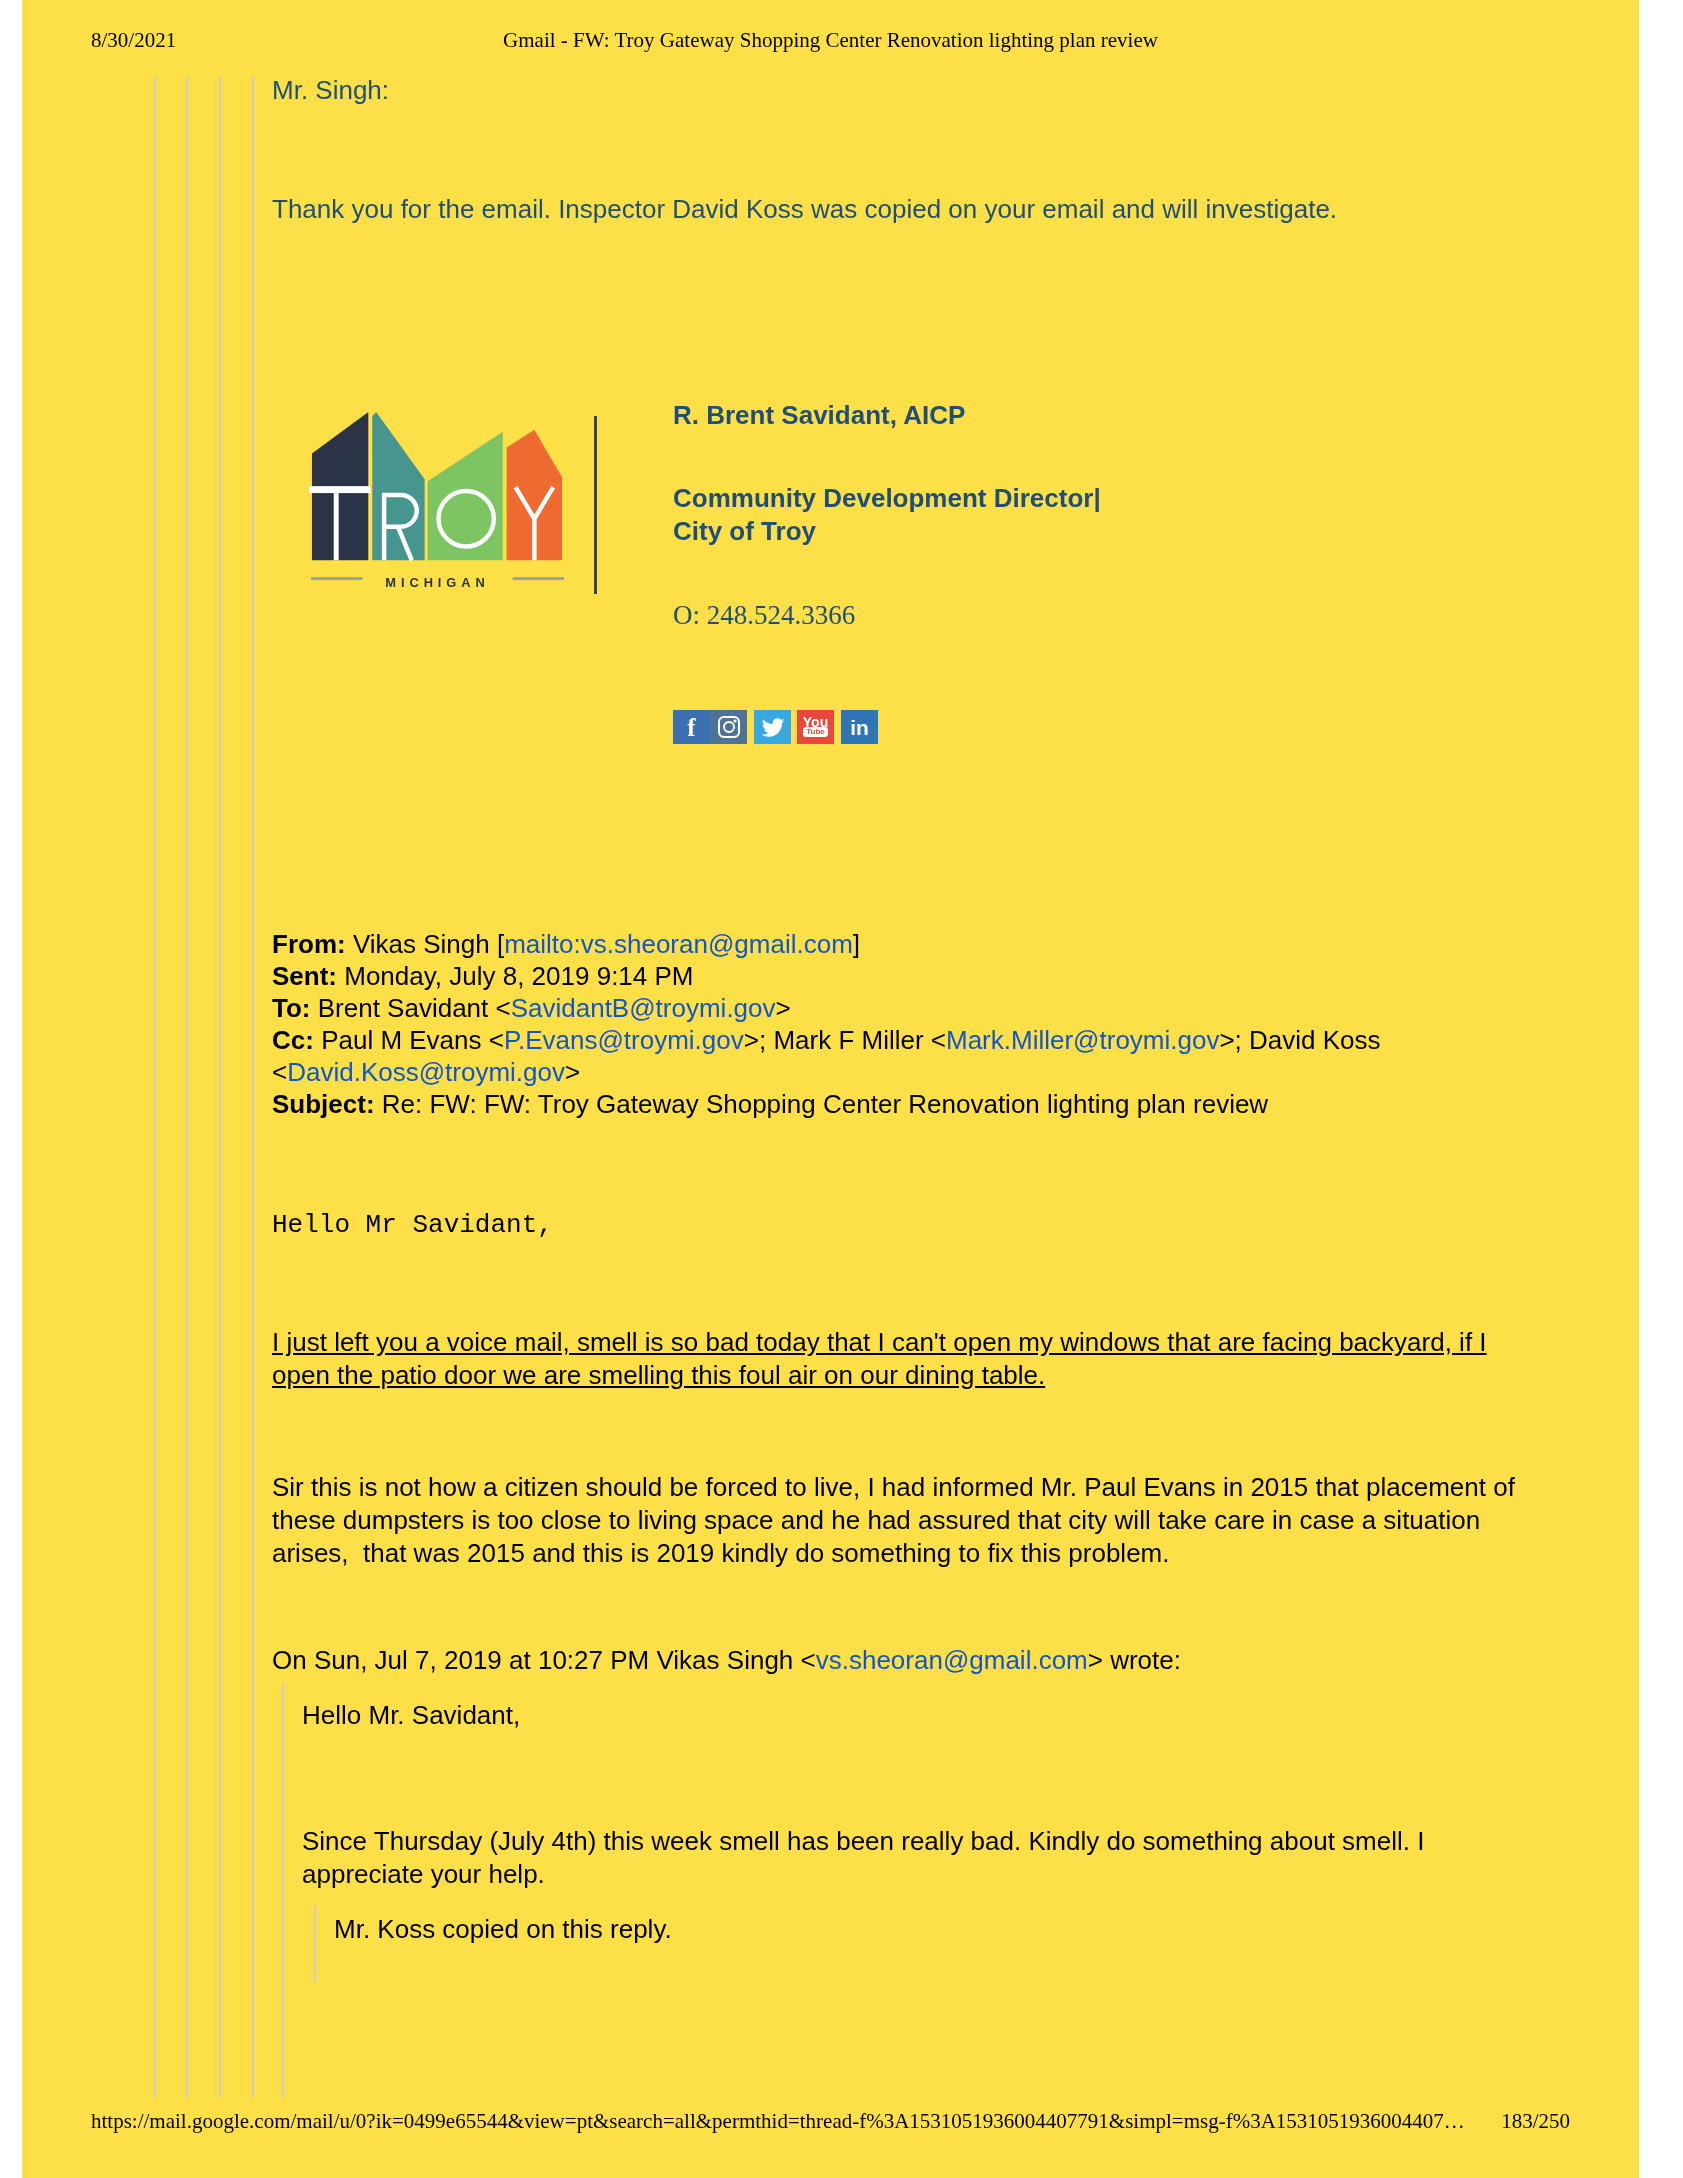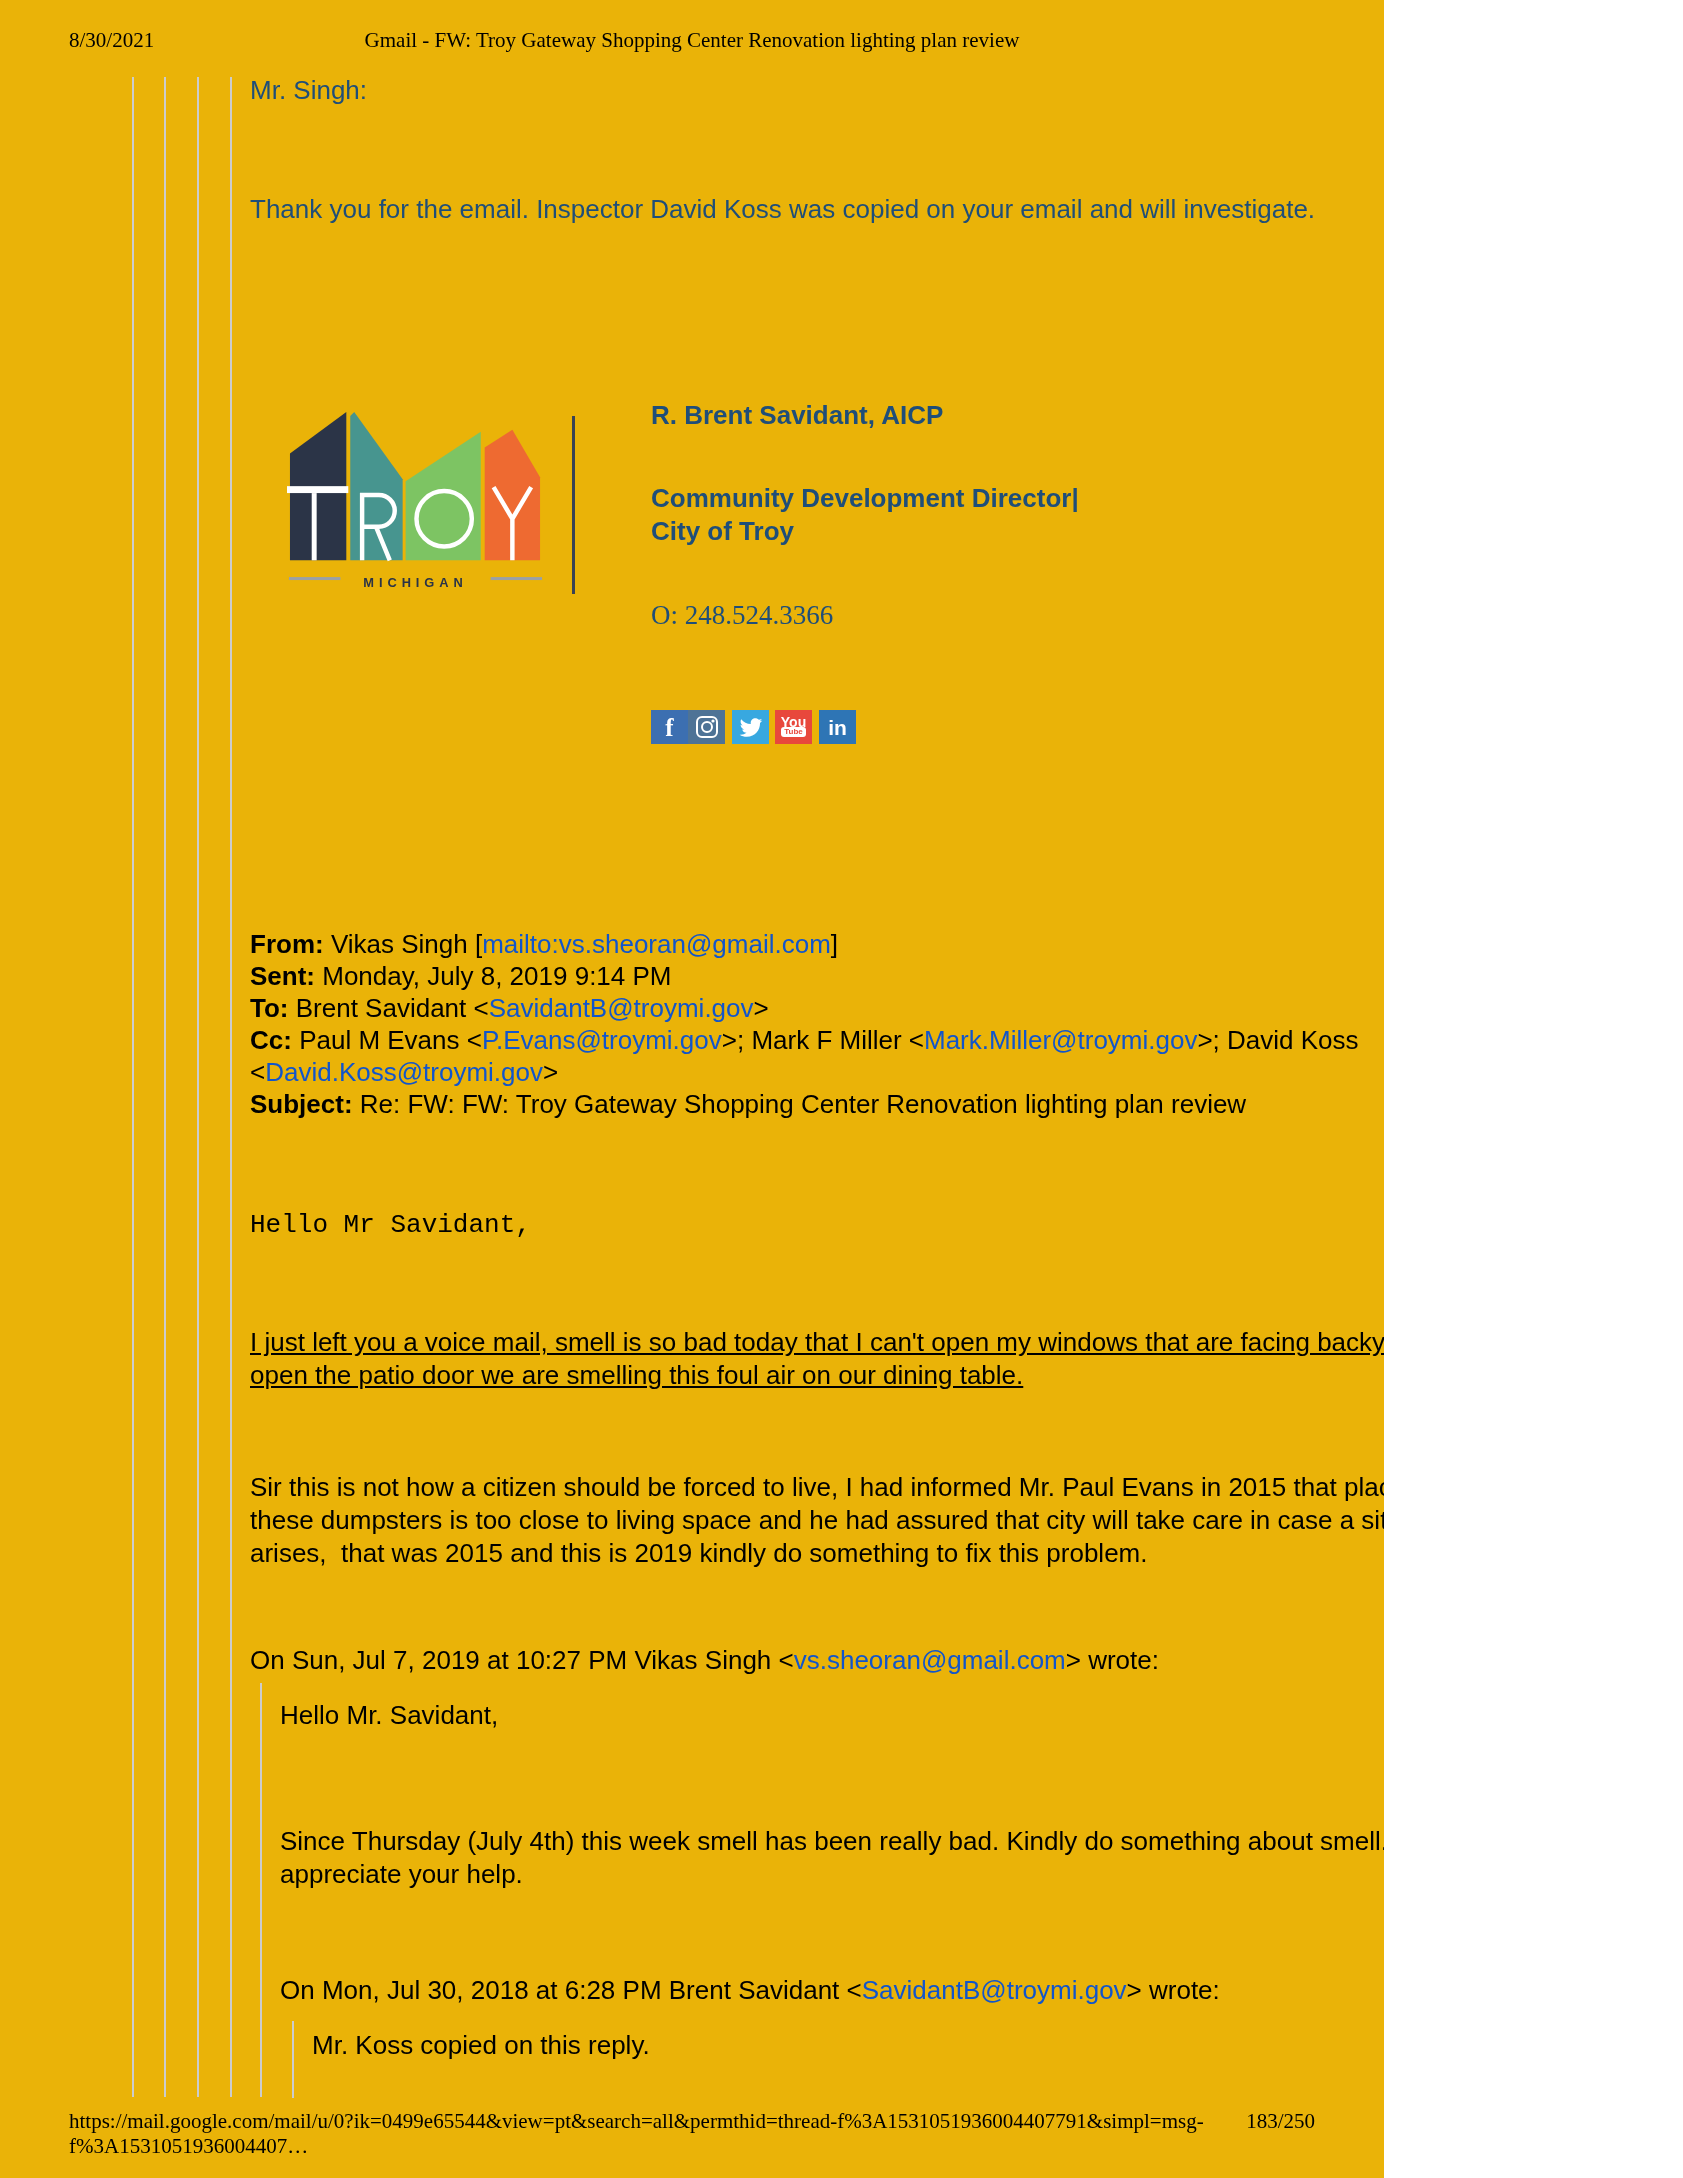--- a/index.html
+++ b/index.html
@@ -1,17 +1,17 @@
 <!DOCTYPE html>
 <html><head>
 <meta charset="utf-8">
 <style>
   html,body{margin:0;padding:0;background:#ffffff;}
-  .page{position:relative;width:1384px;height:2178px;background:#eab308;
-        font-family:"Liberation Sans",sans-serif;color:#000;overflow:hidden;}
+  .page{position:relative;width:1617px;height:2178px;background:#fde047;
+        font-family:"Liberation Sans",sans-serif;color:#000;overflow:hidden;margin-left:22px;}
 
   
   .pg-hdr{position:absolute;top:28px;left:0;right:0;height:26px;
           font-family:"Liberation Serif",serif;font-size:21px;color:#000;}
   .hdr-date{position:absolute;left:69px;top:0;}
   .hdr-title{position:absolute;left:0;right:0;top:0;text-align:center;}
   .pg-ftr{position:absolute;left:69px;right:69px;top:2109px;display:flex;
           justify-content:space-between;font-family:"Liberation Serif",serif;
           font-size:21px;color:#000;}
 
@@ -146,21 +146,20 @@
     <div class="abs pre p2">Sir this is not how a citizen should be forced to live, I had informed Mr. Paul Evans in 2015 that placement of
 these dumpsters is too close to living space and he had assured that city will take care in case a situation
 arises,  that was 2015 and this is 2019 kindly do something to fix this problem.</div>
 
     <div class="abs a1"><span>On Sun, Jul 7, 2019 at 10:27 PM Vikas Singh &lt;</span><span class="lnk">vs.sheoran@gmail.com</span><span>&gt; wrote:</span></div>
 
     <div class="q1">
       <div>Hello Mr. Savidant,</div>
       <div class="pre qp">Since Thursday (July 4th) this week smell has been really bad. Kindly do something about smell. I
 appreciate your help.</div>
-      <div class="a2"><span>On Mon, Jul 30, 2018 at 6:28 PM Brent Savidant &lt;</span><span class="lnk">SavidantB@troymi.gov</span><span>&gt; wrote:</span></div>
 
       <div class="q2">
         <div>Mr. Koss copied on this reply.</div>
       </div>
     </div>
 
   </div>
 
   <div class="pg-ftr">
     <span>https://mail.google.com/mail/u/0?ik=0499e65544&amp;view=pt&amp;search=all&amp;permthid=thread-f%3A1531051936004407791&amp;simpl=msg-f%3A1531051936004407…</span>

